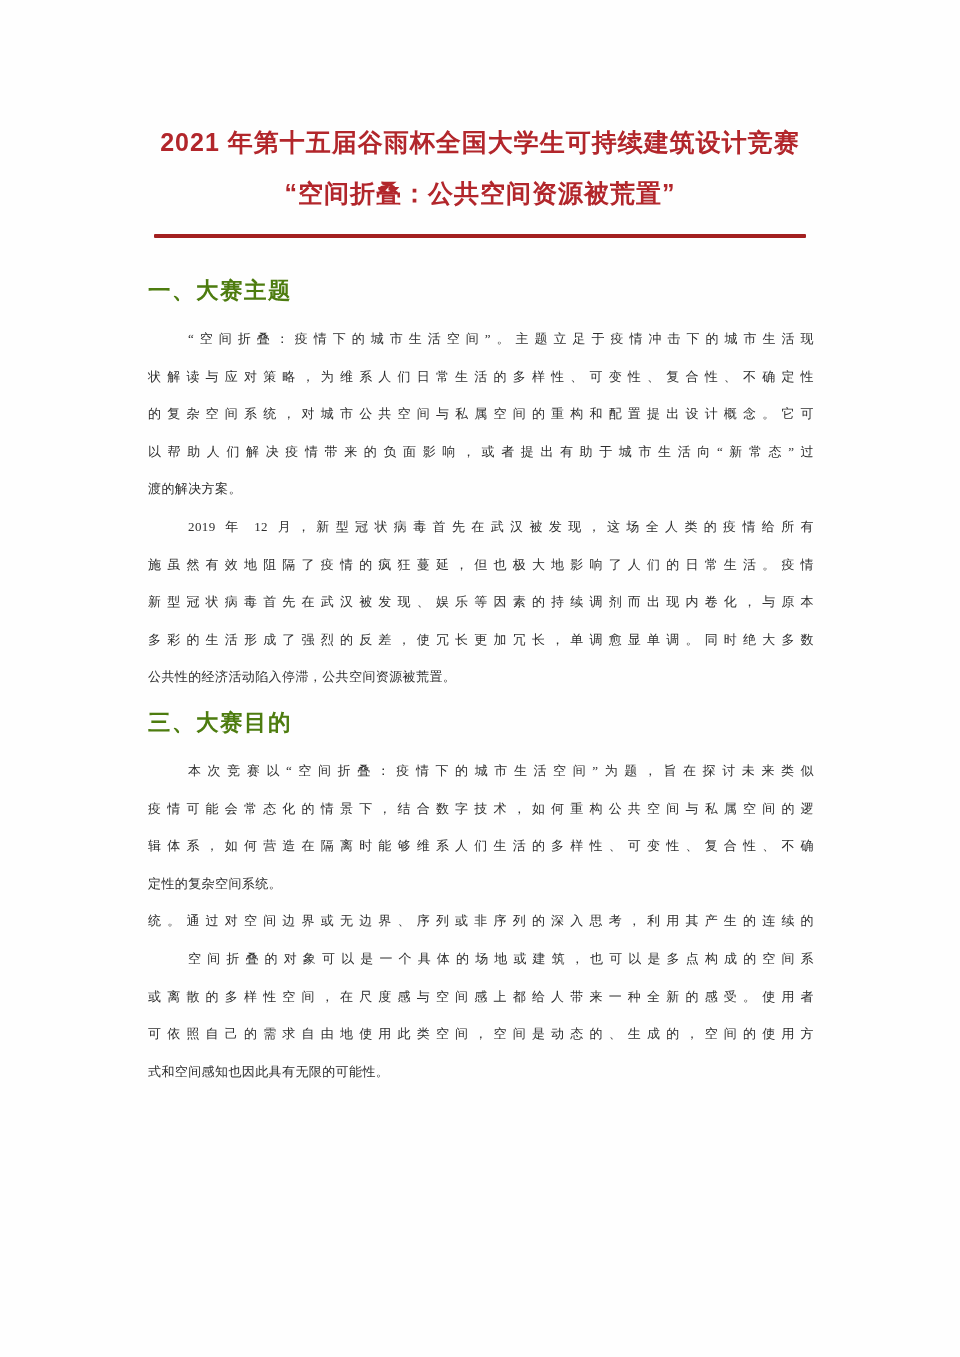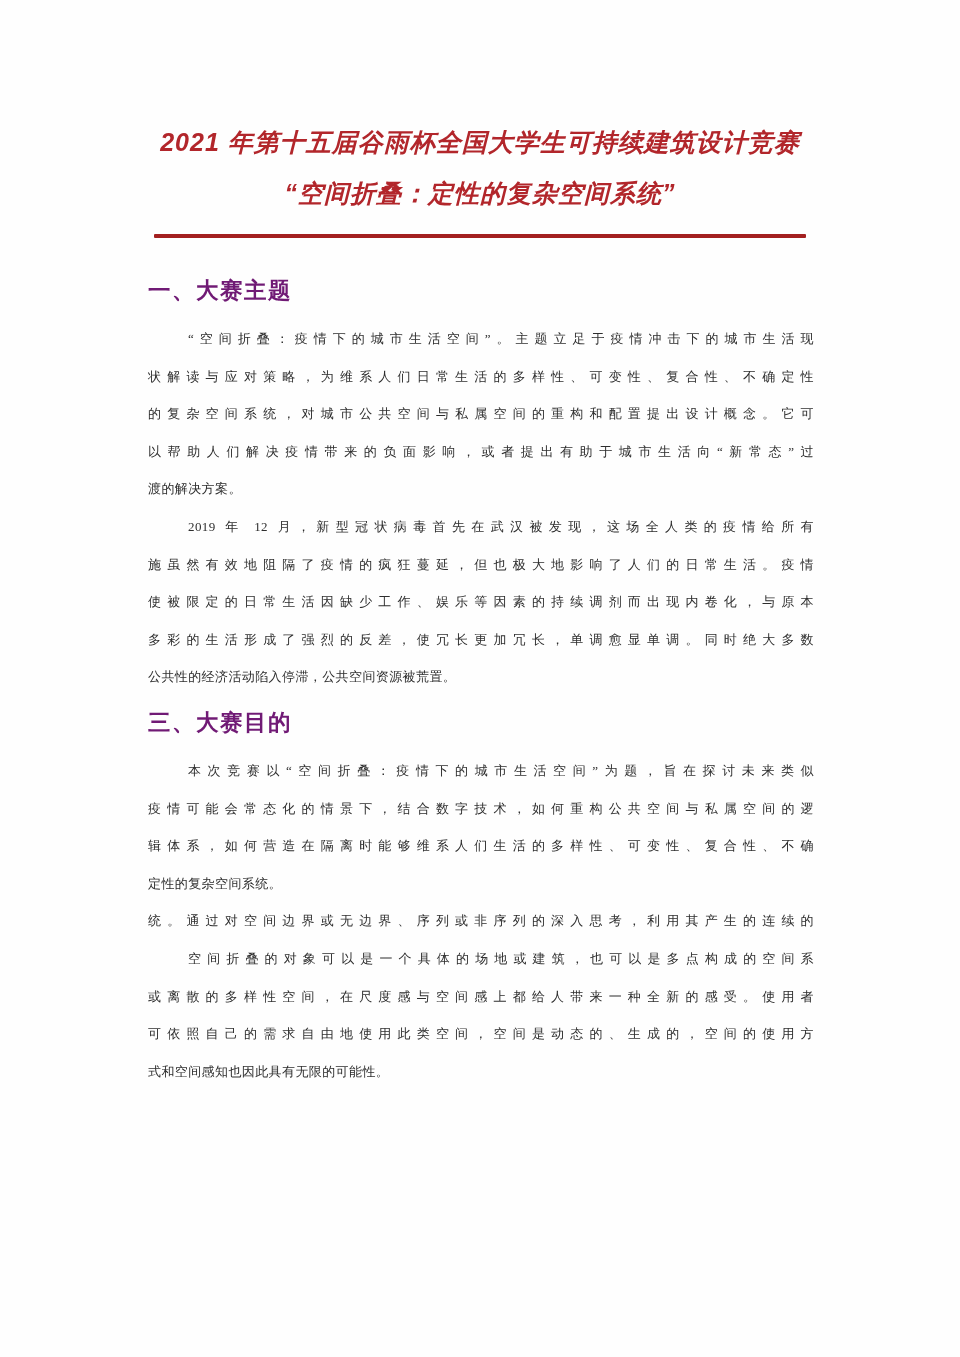--- a/index.html
+++ b/index.html
@@ -20,21 +20,20 @@
     position: absolute;
     left: 0;
     width: 100%;
     text-align: center;
     font-family: "Liberation Sans", sans-serif;
     font-weight: bold;
     font-size: 25px;
     letter-spacing: 1px;
     color: var(--accent, #b2262b);
     white-space: nowrap;
-    font-style: italic;
   }
   .doc-title.line1 { top: 126px; }
   .doc-title.line2 { top: 177px; }
   .divider {
     position: absolute;
     top: 234px;
     left: 154px;
     width: 652px;
     height: 4px;
     background: var(--rule, #a32020);
@@ -45,21 +44,21 @@
     top: 264px;
     left: 148px;
     width: 666px;
   }
   .sec-heading {
     font-family: "Liberation Sans", sans-serif;
     font-weight: bold;
     font-size: 22.5px;
     line-height: 30px;
     height: 30px;
-    color: #701a75;
+    color: #4d7c0f;
     letter-spacing: 1.5px;
     margin: 12px 0 14px 0;
   }
   .para { margin: 0; }
   .pline {
     font-size: 13px;
     line-height: 37.6px;
     height: 37.6px;
     color: #2e2e2e;
     letter-spacing: 0.4px;
@@ -74,38 +73,38 @@
     text-align: right;
     text-align-last: left;
   }
   .pline.indent { padding-left: 40px; }
 </style>
 </head>
 <body>
 
 <div class="page" style="--accent: #b2262b; --rule: #a32020;">
   <div class="doc-title line1">2021 年第十五届谷雨杯全国大学生可持续建筑设计竞赛</div>
-  <div class="doc-title line2">“空间折叠：定性的复杂空间系统”</div>
+  <div class="doc-title line2">“空间折叠：公共空间资源被荒置”</div>
   <div class="divider"></div>
   <div class="sections">
       <section class="doc-section">
         <h2 class="sec-heading">一、大赛主题</h2>
         <div class="para">
           <div class="pline jline indent">“空间折叠：疫情下的城市生活空间”。主题立足于疫情冲击下的城市生活现</div>
           <div class="pline jline">状解读与应对策略，为维系人们日常生活的多样性、可变性、复合性、不确定性</div>
           <div class="pline jline">的复杂空间系统，对城市公共空间与私属空间的重构和配置提出设计概念。它可</div>
           <div class="pline jline">以帮助人们解决疫情带来的负面影响，或者提出有助于城市生活向“新常态”过</div>
           <div class="pline lastline">渡的解决方案。</div>
         </div>
       </section>
       <section class="doc-section">
         <div class="para">
           <div class="pline jline indent">2019 年 12 月，新型冠状病毒首先在武汉被发现，这场全人类的疫情给所有</div>
           <div class="pline jline">施虽然有效地阻隔了疫情的疯狂蔓延，但也极大地影响了人们的日常生活。疫情</div>
-          <div class="pline jline">使被限定的日常生活因缺少工作、娱乐等因素的持续调剂而出现内卷化，与原本</div>
+          <div class="pline jline">新型冠状病毒首先在武汉被发现、娱乐等因素的持续调剂而出现内卷化，与原本</div>
           <div class="pline jline">多彩的生活形成了强烈的反差，使冗长更加冗长，单调愈显单调。同时绝大多数</div>
           <div class="pline lastline">公共性的经济活动陷入停滞，公共空间资源被荒置。</div>
         </div>
       </section>
       <section class="doc-section">
         <h2 class="sec-heading">三、大赛目的</h2>
         <div class="para">
           <div class="pline jline indent">本次竞赛以“空间折叠：疫情下的城市生活空间”为题，旨在探讨未来类似</div>
           <div class="pline jline">疫情可能会常态化的情景下，结合数字技术，如何重构公共空间与私属空间的逻</div>
           <div class="pline jline">辑体系，如何营造在隔离时能够维系人们生活的多样性、可变性、复合性、不确</div>

